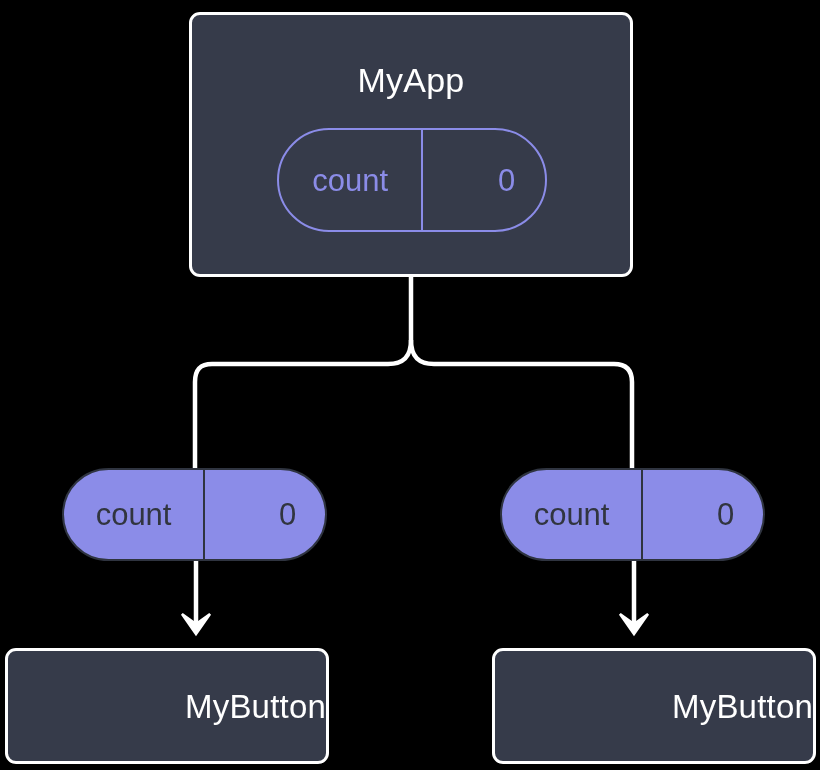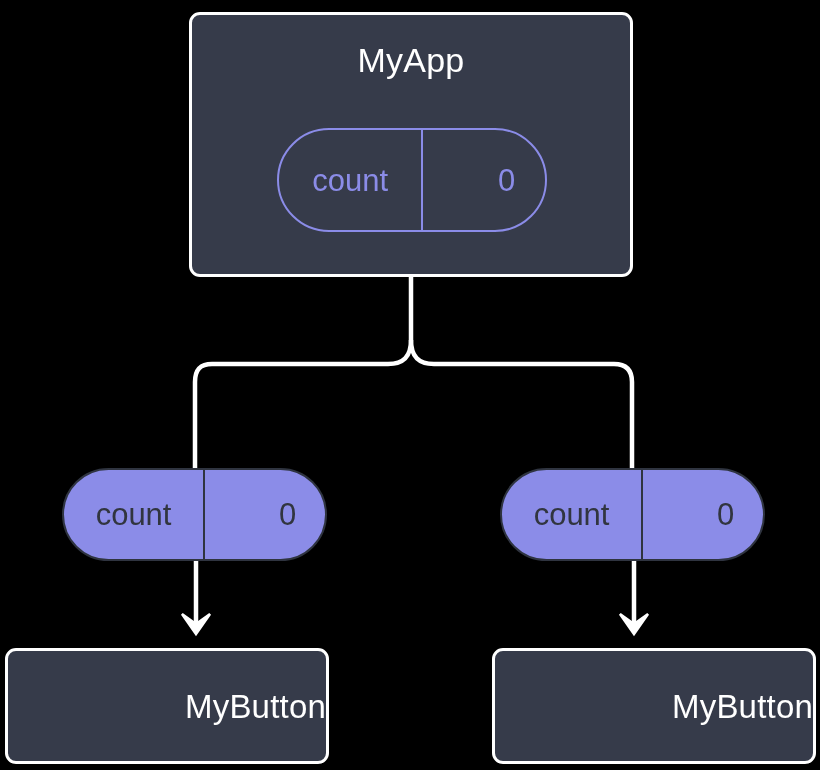--- a/index.html
+++ b/index.html
@@ -49,21 +49,21 @@
   }
 
   
   #node-myapp {
     left: 189px;
     top: 12px;
     width: 444px;
     height: 265px;
     flex-direction: column;
     justify-content: flex-start;
-    padding-top: 28px;
+    padding-top: 48px;
   }
   #node-myapp .node-title { font-size: 34px; }
 
   
   .state-pill {
     position: absolute;
     box-sizing: border-box;
     display: flex;
     align-items: stretch;
     border-radius: 999px;

